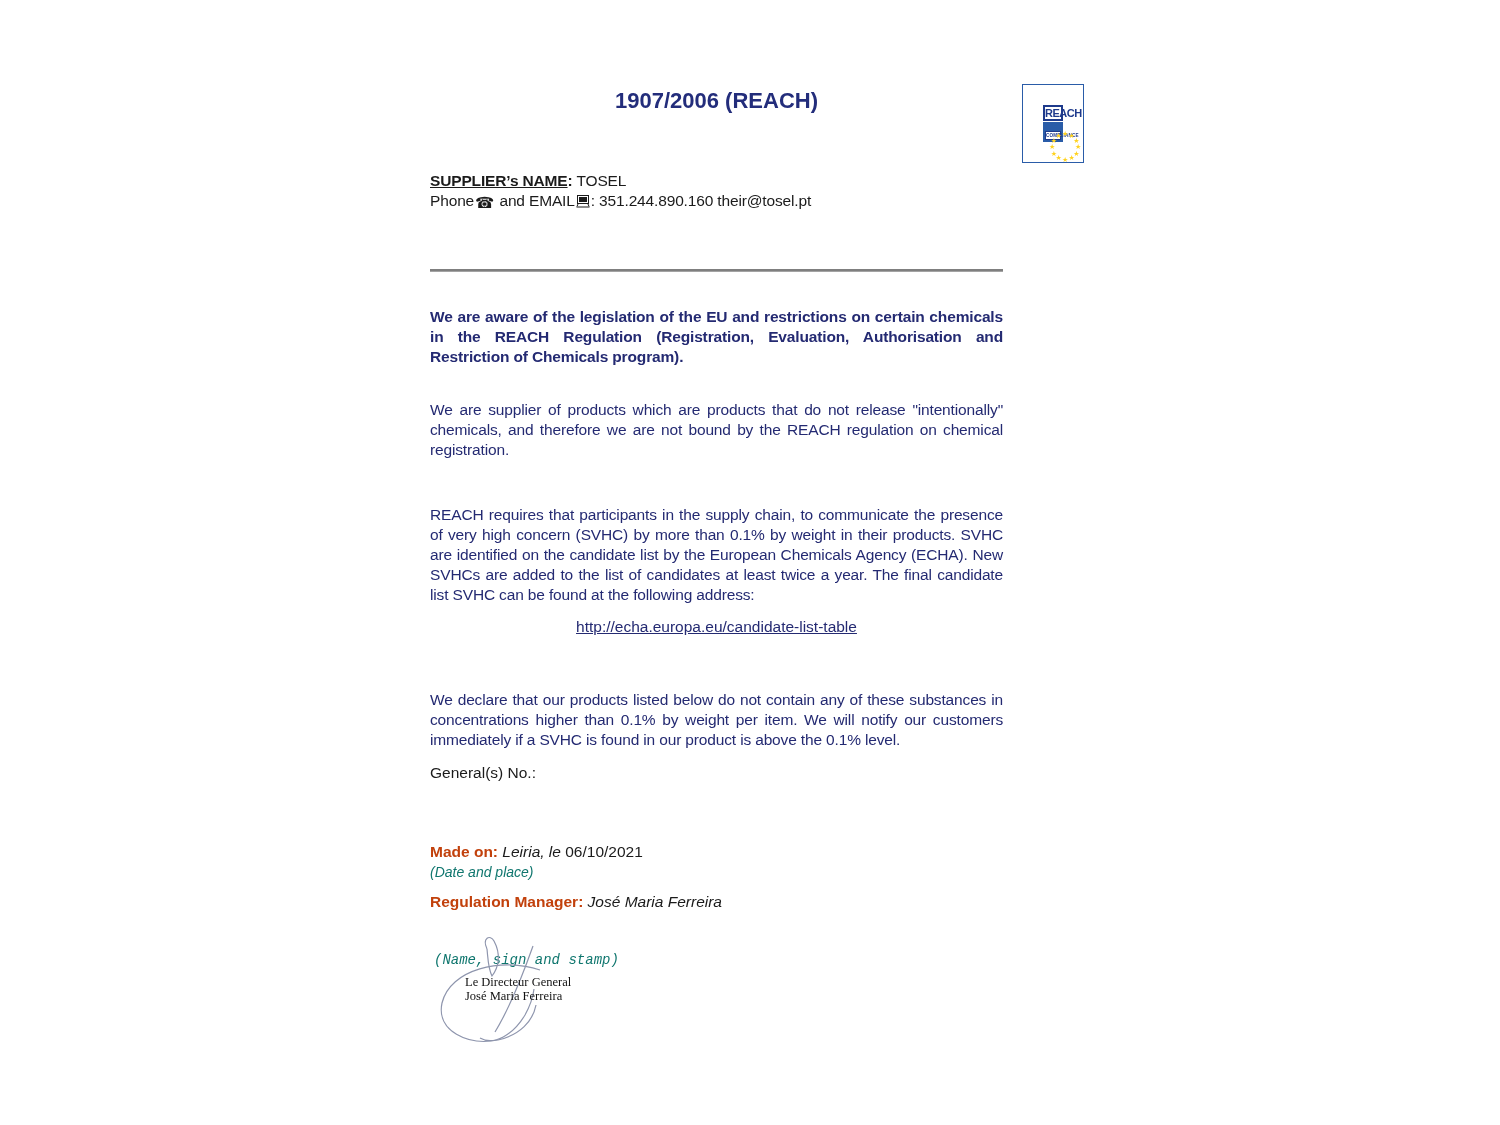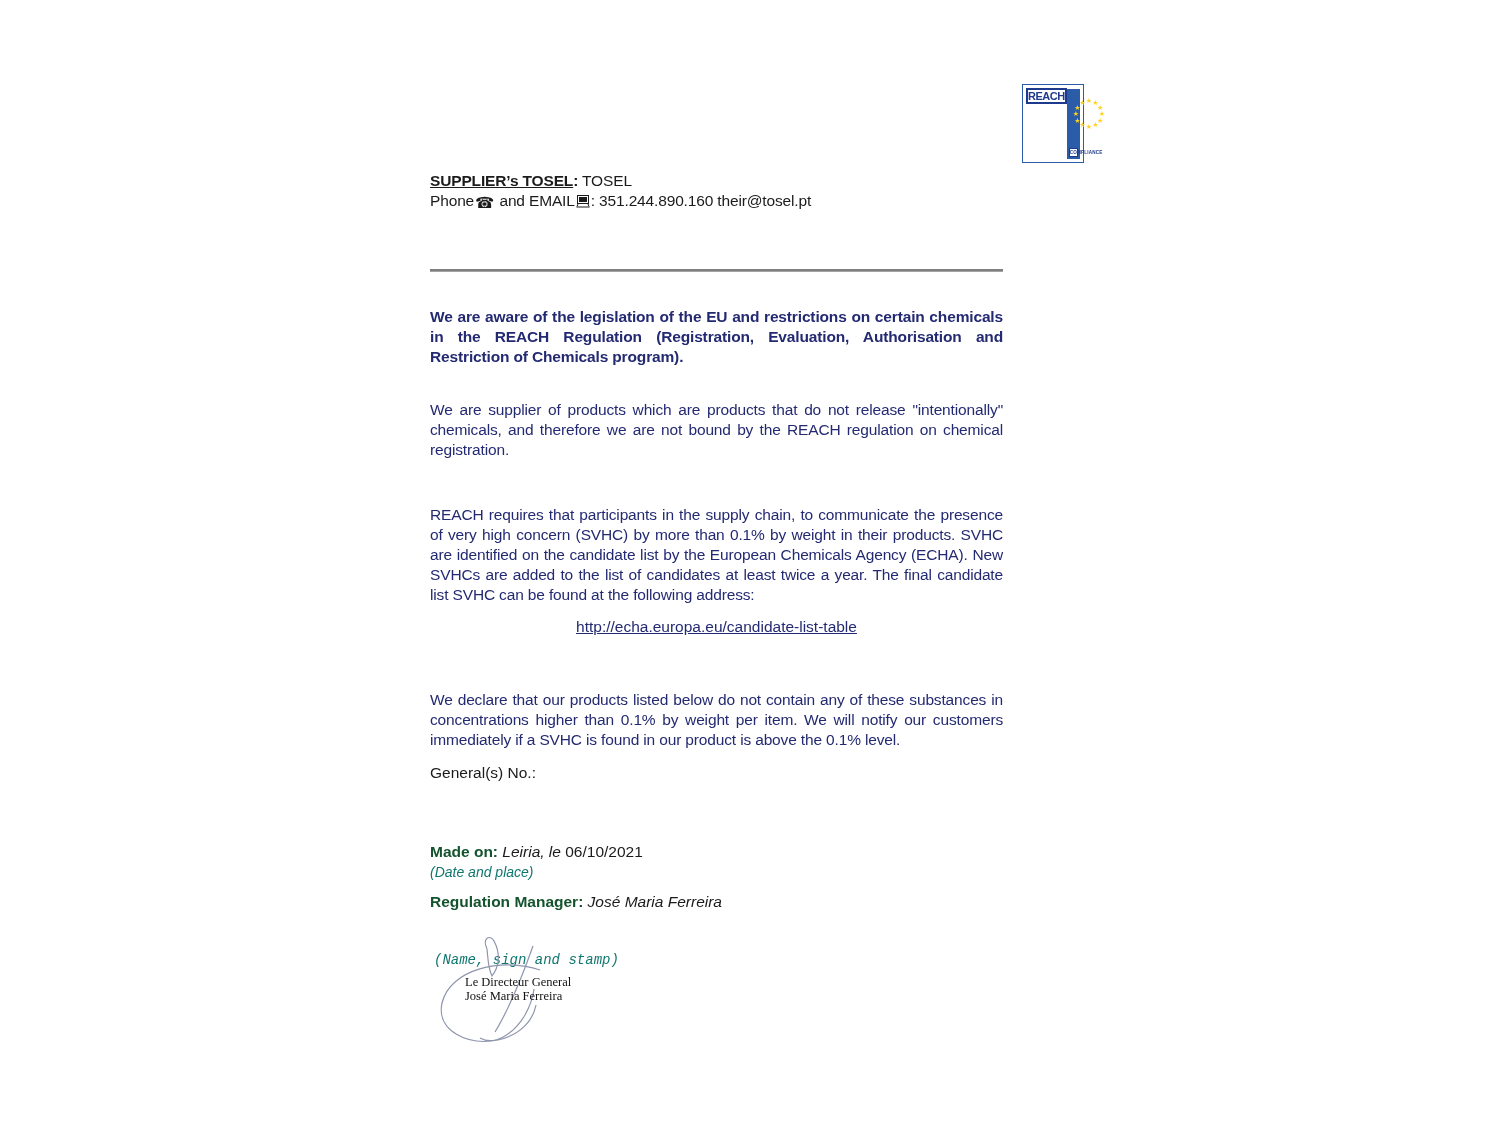--- a/index.html
+++ b/index.html
@@ -29,51 +29,52 @@
   .para{color:#242a72;font-size:15.5px;line-height:20px;text-align:justify;
         letter-spacing:-0.15px;}
   .p1{top:291px;font-weight:bold;} .p2{top:384px;} .p3{top:489px;}
   .link-row{top:618px;text-align:center;}
   .link-row a{color:#242a72;font-size:15.5px;text-decoration:underline;}
   .p4{top:674px;}
   .articles{top:764px;color:#1b1b1b;font-size:15.5px;}
 
   
   .madeon{top:843px;font-size:15.5px;color:#1b1b1b;}
-  .madeon .lbl, .tm .lbl{font-weight:bold;color:#14532d;}
+  .madeon .lbl, .tm .lbl{font-weight:bold;color:#c2410c;}
   .ital{font-style:italic;}
   .note{font-size:14px;font-style:italic;color:#0f766e;}
   .n1{top:864px;} .tm{top:893px;font-size:15.5px;color:#1b1b1b;}
   .n2{top:952px;padding-left:4px;font-family:Liberation Mono, monospace;}
 
   
   .signature{left:432px;top:933px;width:180px;height:140px;}
   .signature svg{position:absolute;left:0;top:0;}
   .sig-text{position:absolute;left:33px;top:42px;width:140px;
             font-family:"Liberation Serif", serif;font-size:12.5px;
             line-height:14px;color:#111111;}
 
   
   .logo{left:1022px;top:84px;width:62px;height:79px;box-sizing:border-box;
-        border:1px solid #2a5ca8;background:#ffffff;padding:3px;
-        display:flex;flex-direction:row;}
+        border:1px solid #2a5ca8;background:#ffffff;padding:20px;
+        display:flex;flex-direction:column;}
   .logo-reach{box-sizing:border-box;border:2px solid #1e3a8c;color:#1e3a8c;
         font-weight:bold;font-size:11px;line-height:11px;text-align:center;
         letter-spacing:-0.5px;padding-top:1px;height:16px;}
   .logo-stars{position:relative;flex:1;background:#2a5ca8;margin-top:1px;}
   .star{position:absolute;color:#ffd21e;font-size:7px;line-height:7px;}
   .logo-compliance{position:absolute;left:2px;right:2px;bottom:2px;
         background:#ffffff;border:1px solid #1e3a8c;color:#1e3a8c;
         font-size:4.6px;line-height:7px;font-weight:bold;text-align:center;
         letter-spacing:0.2px;}
 </style>
 </head>
 <body>
 
 <div class="abs col title">
+  <div class="t2">1907/2006 (REACH)</div>
 </div>
 
 <div class="abs logo">
   <div class="logo-reach">REACH</div>
   <div class="logo-stars">
     <div class="logo-compliance">COMPLIANCE</div>
   <span class="star" style="left: 19px; top: 8px;">★</span>
       <span class="star" style="left: 25.5px; top: 9.74167px;">★</span>
       <span class="star" style="left: 30.2583px; top: 14.5px;">★</span>
       <span class="star" style="left: 32px; top: 21px;">★</span>
@@ -83,21 +84,21 @@
       <span class="star" style="left: 12.5px; top: 32.2583px;">★</span>
       <span class="star" style="left: 7.74167px; top: 27.5px;">★</span>
       <span class="star" style="left: 6px; top: 21px;">★</span>
       <span class="star" style="left: 7.74167px; top: 14.5px;">★</span>
       <span class="star" style="left: 12.5px; top: 9.74167px;">★</span>
     </div>
 </div>
 
 <div class="abs col supplier">
   <div>
-    <span class="lbl-bu">SUPPLIER’s TOSEL</span><span class="b">:</span><span> TOSEL</span>
+    <span class="lbl-bu">SUPPLIER’s NAME</span><span class="b">:</span><span> TOSEL</span>
   </div>
   <div>
     <span>Phone</span><span class="mini-icon">☎</span><span> and EMAIL</span><span class="mini-icon"><svg width="14" height="13" viewBox="0 0 14 13">
           <rect x="1.5" y="0.5" width="11" height="8" fill="none" stroke="#1b1b1b" stroke-width="1"></rect>
           <rect x="3" y="2" width="8" height="5" fill="#1b1b1b"></rect>
           <path d="M0.5,12 L13.5,12 M2,9 L1,11.5 M12,9 L13,11.5" fill="none" stroke="#1b1b1b" stroke-width="1"></path>
         </svg></span><span>: 351.244.890.160 their@tosel.pt</span>
   </div>
 </div>
 

